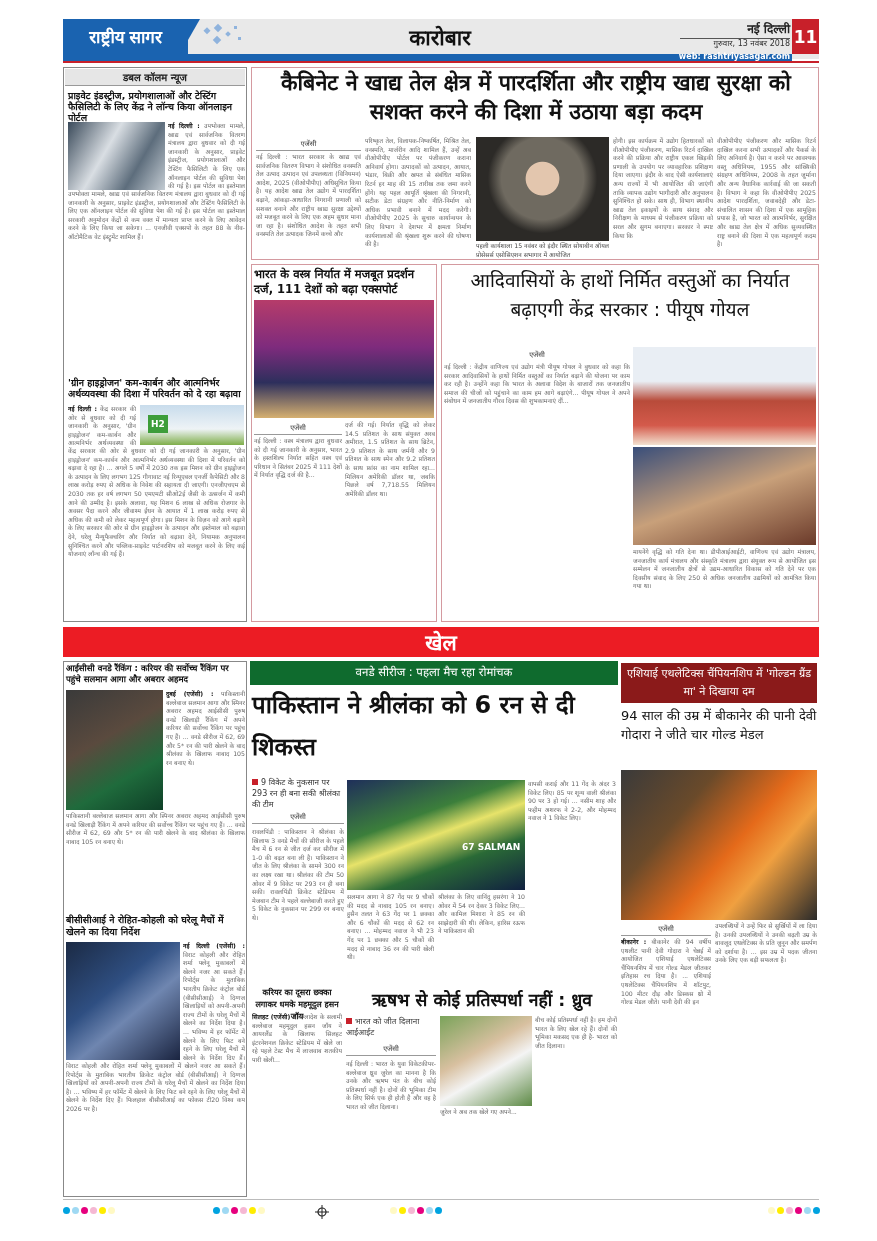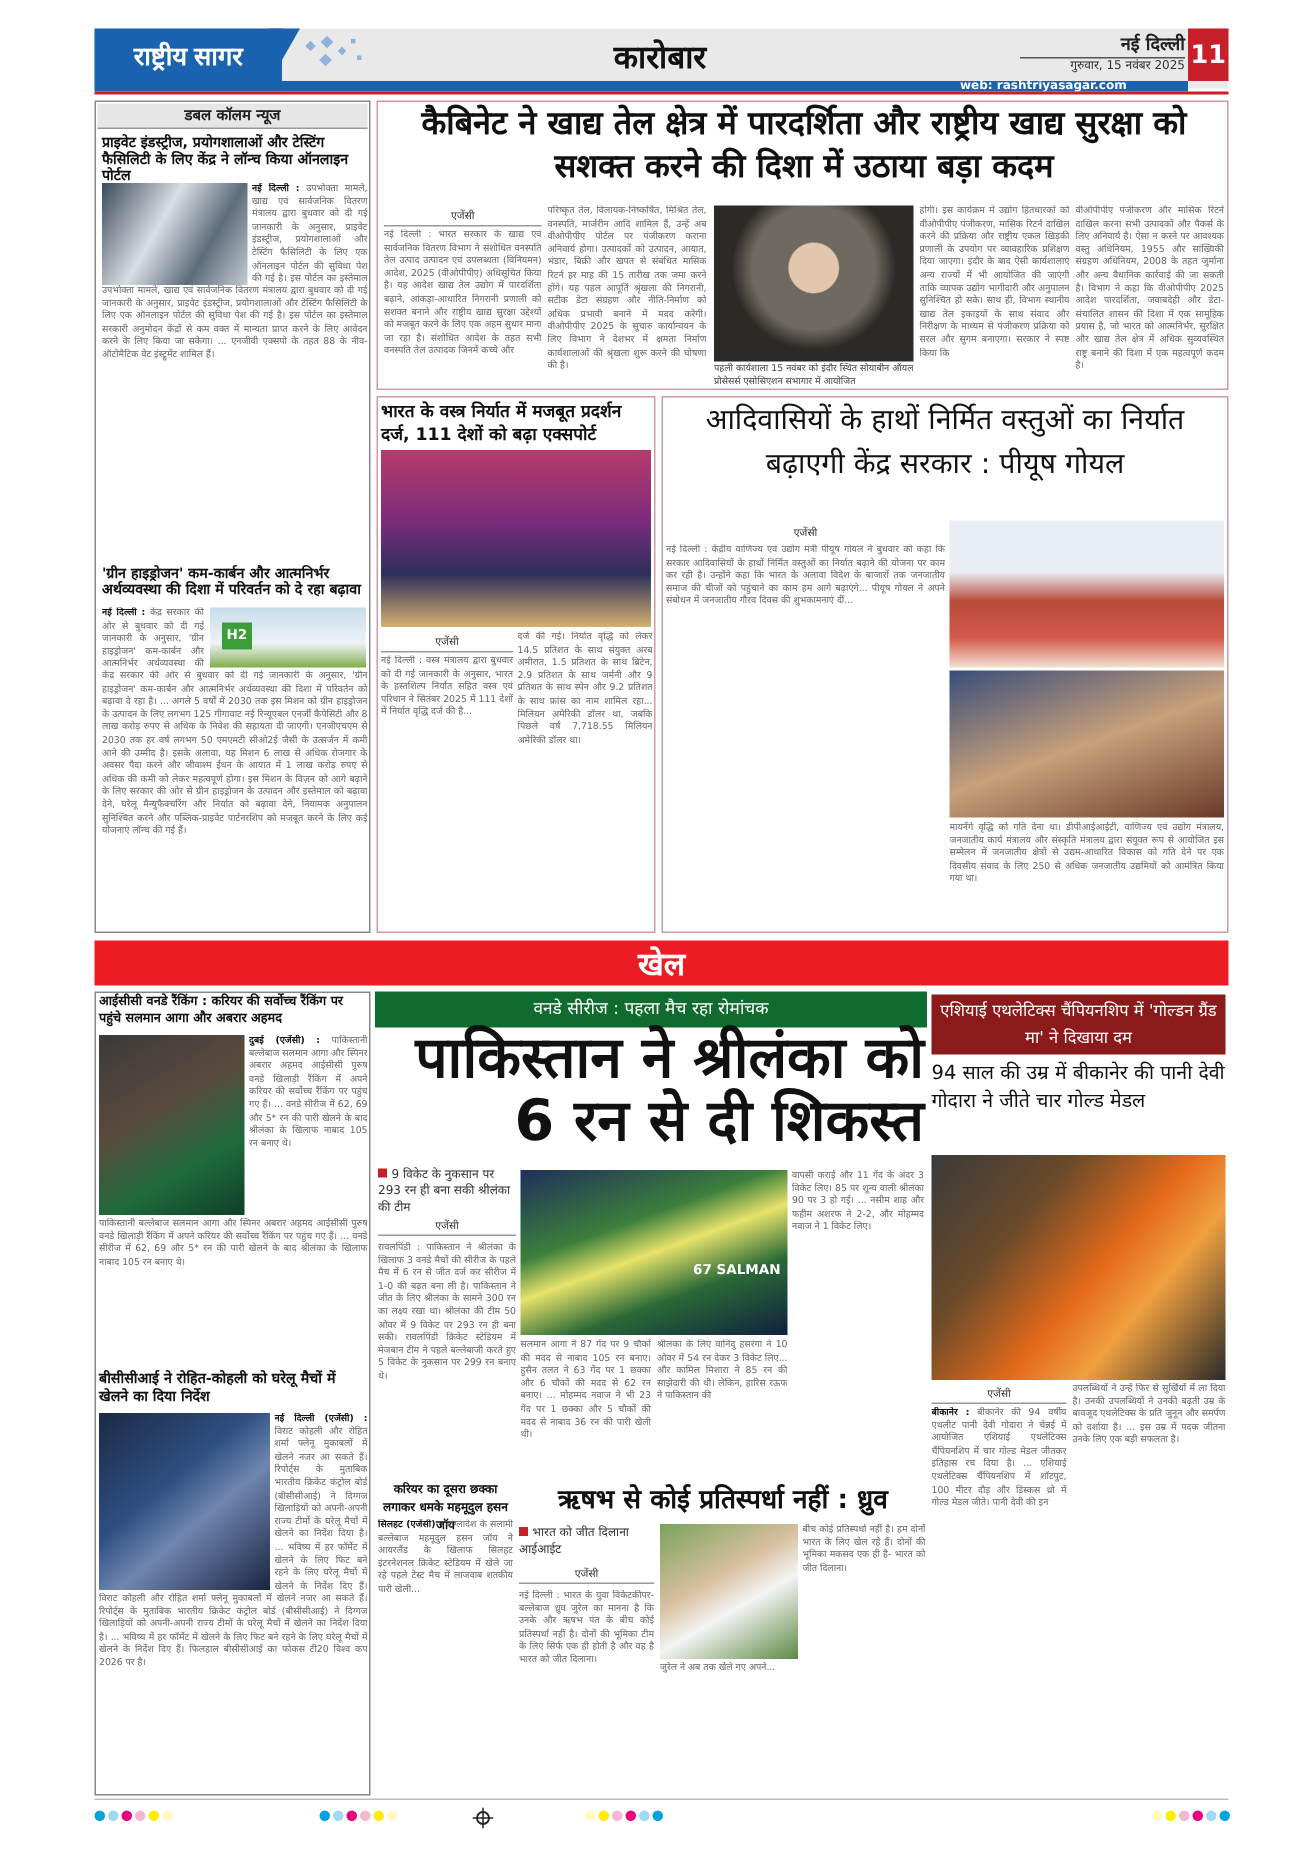--- a/index.html
+++ b/index.html
@@ -8,21 +8,21 @@
 
 #masthead{left:63px;top:19px;width:756px;height:40px;background:#e9e9e9}
 #brand{left:63px;top:19px;width:125px;height:35px;background:#1a63b0;color:#fff;font-family:Liberation Sans, sans-serif;font-weight:bold;font-size:17px;display:flex;align-items:center;justify-content:center}
 #brand-slant{left:180px;top:19px;width:0;height:0;border-top:35px solid #1a63b0;border-right:20px solid transparent}
 #dots{left:200px;top:22px;width:60px;height:30px}
 #section-title{left:340px;top:19px;width:200px;height:35px;font-size:21px;font-weight:bold;color:#111;display:flex;align-items:center;justify-content:center}
 #city{left:680px;top:20px;width:110px;font-size:12px;font-weight:bold;text-align:right;border-bottom:1px solid #555;padding-bottom:1px}
 #date{left:670px;top:37px;width:120px;font-size:8px;text-align:right;color:#333}
 #pageno{left:792px;top:19px;width:27px;height:35px;background:#c8202a;color:#fff;font-weight:bold;font-size:17px;display:flex;align-items:center;justify-content:center}
 #webbar{left:63px;top:54px;width:729px;height:7px;background:#1a63b0}
-#web{left:640px;top:52px;width:150px;font-size:8px;color:#fff;font-weight:bold}
+#web{left:640px;top:52px;width:150px;font-size:8px;color:#fff;text-align:right;font-weight:bold}
 #topline{left:63px;top:61px;width:756px;height:2px;background:#c8202a}
 
 .box{border:1px solid #888}
 .redbox{border:1px solid #d49aa0}
 .hl{font-weight:bold;color:#111;line-height:1.18}
 .txt{font-size:6.2px;line-height:8.6px;color:#666;text-align:justify;overflow:hidden}
 .txt b{color:#111}
 .agency{font-size:7px;text-align:center;color:#333;padding:2px 0;border-bottom:1px solid #999;margin-bottom:2px}
 .photo{background:linear-gradient(135deg,#4b5b6b,#9ba7b1 50%,#c6b9a6);position:absolute}
 .bullet::before{content:"";display:inline-block;width:6px;height:6px;background:#c8202a;margin-right:3px}
@@ -41,21 +41,21 @@
       <rect x="5" y="6" width="5" height="5" transform="rotate(45 7 8)"></rect>
       <rect x="15" y="3" width="6" height="6" transform="rotate(45 18 6)"></rect>
       <rect x="14" y="15" width="6" height="6" transform="rotate(45 17 18)"></rect>
       <rect x="26" y="10" width="4" height="4" transform="rotate(45 28 12)"></rect>
       <rect x="34" y="4" width="3" height="3"></rect>
       <rect x="38" y="15" width="3" height="3"></rect>
     </g>
 </svg>
 <div class="abs" id="section-title">कारोबार</div>
 <div class="abs" id="city">नई दिल्ली</div>
-<div class="abs" id="date">गुरुवार, 15 नवंबर 2025</div>
+<div class="abs" id="date">गुरुवार, 13 नवंबर 2018</div>
 <div class="abs" id="pageno">11</div>
 <div class="abs" id="webbar"></div>
 <div class="abs" id="web">web: rashtriyasagar.com</div>
 <div class="abs" id="topline"></div>
 
 <div class="abs box" style="left:63px;top:67px;width:184px;height:555px"></div>
 <div class="abs" id="dcn-head">डबल कॉलम न्यूज</div>
 <div class="abs hl" style="left:68px;top:90px;width:176px;font-size:9.5px">प्राइवेट इंडस्ट्रीज, प्रयोगशालाओं और टेस्टिंग फैसिलिटी के लिए केंद्र ने लॉन्च किया ऑनलाइन पोर्टल</div>
 <div class="photo" style="left:68px;top:122px;width:97px;height:68px;background:linear-gradient(120deg,#3a4a5a,#d9dee3 40%,#5d6d7c 70%,#c4ccd3)"></div>
 <div class="abs txt" style="left:168px;top:122px;width:77px;height:68px"><b>नई दिल्ली :</b> <span>उपभोक्ता मामले, खाद्य एवं सार्वजनिक वितरण मंत्रालय द्वारा बुधवार को दी गई जानकारी के अनुसार, प्राइवेट इंडस्ट्रीज, प्रयोगशालाओं और टेस्टिंग फैसिलिटी के लिए एक ऑनलाइन पोर्टल की सुविधा पेश की गई है। इस पोर्टल का इस्तेमाल सरकारी अनुमोदन केंद्रों से कम वक्त में मान्यता प्राप्त करने के लिए आवेदन करने के लिए किया जा सकेगा। ... एनजीवी एक्सपो के तहत 88 के नीव-ऑटोमैटिक वेट इंस्ट्रूमेंट शामिल हैं।</span></div>
@@ -104,21 +104,21 @@
 <div class="abs hl" style="left:66px;top:663px;width:178px;font-size:8.5px;line-height:11px">आईसीसी वनडे रैंकिंग : करियर की सर्वोच्च रैंकिंग पर पहुंचे सलमान आगा और अबरार अहमद</div>
 <div class="photo" style="left:66px;top:690px;width:97px;height:120px;background:linear-gradient(150deg,#3a3a3a,#5a4a3e 40%,#1f6b3c 70%,#0e3f27)"></div>
 <div class="abs txt" style="left:166px;top:690px;width:79px;height:120px"><b>दुबई (एजेंसी) :</b> <span>पाकिस्तानी बल्लेबाज सलमान आगा और स्पिनर अबरार अहमद आईसीसी पुरुष वनडे खिलाड़ी रैंकिंग में अपने करियर की सर्वोच्च रैंकिंग पर पहुंच गए हैं। ... वनडे सीरीज में 62, 69 और 5* रन की पारी खेलने के बाद श्रीलंका के खिलाफ नाबाद 105 रन बनाए थे।</span></div>
 <div class="abs txt" style="left:66px;top:812px;width:179px;height:100px">पाकिस्तानी बल्लेबाज सलमान आगा और स्पिनर अबरार अहमद आईसीसी पुरुष वनडे खिलाड़ी रैंकिंग में अपने करियर की सर्वोच्च रैंकिंग पर पहुंच गए हैं। ... वनडे सीरीज में 62, 69 और 5* रन की पारी खेलने के बाद श्रीलंका के खिलाफ नाबाद 105 रन बनाए थे।</div>
 <div class="abs hl" style="left:66px;top:914px;width:178px;font-size:9.5px;line-height:12px">बीसीसीआई ने रोहित-कोहली को घरेलू मैचों में खेलने का दिया निर्देश</div>
 <div class="photo" style="left:66px;top:942px;width:114px;height:118px;background:linear-gradient(140deg,#1b2a44,#2f4f82 40%,#6f86b0 60%,#1a2440)"></div>
 <div class="abs txt" style="left:183px;top:942px;width:62px;height:118px"><b>नई दिल्ली (एजेंसी) :</b> <span>विराट कोहली और रोहित शर्मा फ्लेनू मुकाबलों में खेलने नजर आ सकते हैं। रिपोर्ट्स के मुताबिक भारतीय क्रिकेट कंट्रोल बोर्ड (बीसीसीआई) ने दिग्गज खिलाड़ियों को अपनी-अपनी राज्य टीमों के घरेलू मैचों में खेलने का निर्देश दिया है। ... भविष्य में हर फॉर्मेट में खेलने के लिए फिट बने रहने के लिए घरेलू मैचों में खेलने के निर्देश दिए हैं। फिलहाल बीसीसीआई का फोकस टी20 विश्व कप 2026 पर है।</span></div>
 <div class="abs txt" style="left:66px;top:1062px;width:179px;height:132px">विराट कोहली और रोहित शर्मा फ्लेनू मुकाबलों में खेलने नजर आ सकते हैं। रिपोर्ट्स के मुताबिक भारतीय क्रिकेट कंट्रोल बोर्ड (बीसीसीआई) ने दिग्गज खिलाड़ियों को अपनी-अपनी राज्य टीमों के घरेलू मैचों में खेलने का निर्देश दिया है। ... भविष्य में हर फॉर्मेट में खेलने के लिए फिट बने रहने के लिए घरेलू मैचों में खेलने के निर्देश दिए हैं। फिलहाल बीसीसीआई का फोकस टी20 विश्व कप 2026 पर है।</div>
 
 <div class="abs" style="left:250px;top:661px;width:368px;height:24px;background:#0f6b2e;color:#fff;font-size:11.5px;text-align:center;line-height:22px">वनडे सीरीज : पहला मैच रहा रोमांचक</div>
-<div class="abs hl" style="left:252px;top:684px;width:364px;font-size:38px;line-height:42px;text-align:right;font-weight:900">पाकिस्तान ने श्रीलंका को 6 रन से दी शिकस्त</div>
+<div class="abs hl" style="left:252px;top:684px;width:364px;font-size:24px;line-height:42px;text-align:left;font-weight:900">पाकिस्तान ने श्रीलंका को 6 रन से दी शिकस्त</div>
 <div class="abs bullet" style="left:252px;top:777px;width:92px;font-size:8px;line-height:11px;color:#333">9 विकेट के नुकसान पर 293 रन ही बना सकी श्रीलंका की टीम</div>
 <div class="abs" style="left:252px;top:812px;width:92px;font-size:7px;text-align:center;color:#333;border-bottom:1px solid #999;padding-bottom:2px">एजेंसी</div>
 <div class="abs txt" style="left:252px;top:828px;width:92px;height:155px">रावलपिंडी : पाकिस्तान ने श्रीलंका के खिलाफ 3 वनडे मैचों की सीरीज के पहले मैच में 6 रन से जीत दर्ज कर सीरीज में 1-0 की बढ़त बना ली है। पाकिस्तान ने जीत के लिए श्रीलंका के सामने 300 रन का लक्ष्य रखा था। श्रीलंका की टीम 50 ओवर में 9 विकेट पर 293 रन ही बना सकी। रावलपिंडी क्रिकेट स्टेडियम में मेजबान टीम ने पहले बल्लेबाजी करते हुए 5 विकेट के नुकसान पर 299 रन बनाए थे।</div>
 <div class="photo" style="left:347px;top:780px;width:178px;height:110px;background:linear-gradient(160deg,#1f2f5a,#3c7f3b 35%,#e7e36a 50%,#2a6a36 70%,#102040)">
  <span style="position:absolute;left:115px;top:62px;color:#fff;font-weight:bold;font-size:9px">67 SALMAN</span>
   </div>
 <div class="abs txt" style="left:347px;top:893px;width:87px;height:90px">सलमान आगा ने 87 गेंद पर 9 चौकों की मदद से नाबाद 105 रन बनाए। हुसैन तलत ने 63 गेंद पर 1 छक्का और 6 चौकों की मदद से 62 रन बनाए। ... मोहम्मद नवाज ने भी 23 गेंद पर 1 छक्का और 5 चौकों की मदद से नाबाद 36 रन की पारी खेली थी।</div>
 <div class="abs txt" style="left:438px;top:893px;width:87px;height:90px">श्रीलंका के लिए वानिंदु हसरंगा ने 10 ओवर में 54 रन देकर 3 विकेट लिए... और कामिल मिशारा ने 85 रन की साझेदारी की थी। लेकिन, हारिस रऊफ ने पाकिस्तान की</div>
 <div class="abs txt" style="left:528px;top:780px;width:88px;height:203px">वापसी कराई और 11 गेंद के अंदर 3 विकेट लिए। 85 पर शून्य वाली श्रीलंका 90 पर 3 हो गई। ... नसीम शाह और फहीम अशरफ ने 2-2, और मोहम्मद नवाज ने 1 विकेट लिए।</div>
 

